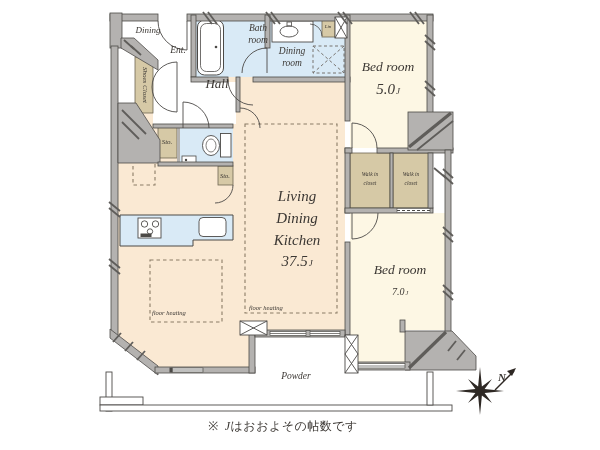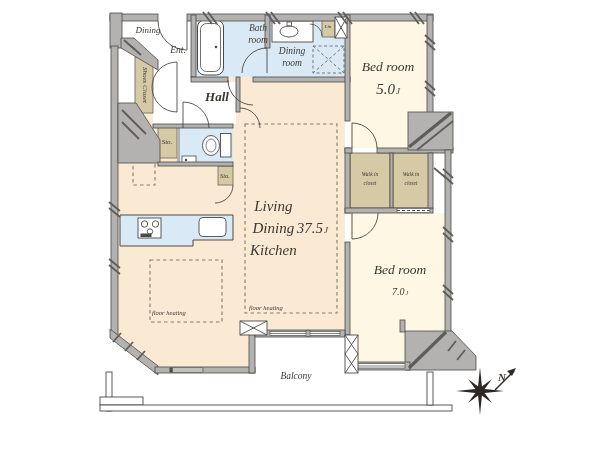--- a/index.html
+++ b/index.html
@@ -9,21 +9,21 @@
   }
   .stage svg{position:absolute;left:0;top:0;}
   .lbl{
     position:absolute;transform:translate(-50%,-50%);
     font-style:italic;text-align:center;line-height:1.22;white-space:pre-line;color:#3b3733;
   }
   .tl{transform:none;text-align:left;}
   .vert{writing-mode:vertical-rl;line-height:1;}
   .size-row{display:flex;align-items:baseline;justify-content:center;font-style:italic;}
   .junit{font-size:60%;margin-left:1px;}
-  .ldk-block{display:flex;flex-direction:row;align-items:center;}
+  .ldk-block{display:flex;flex-direction:column;align-items:center;margin-left:8px;}
   .note{position:absolute;transform:translate(-50%,-50%);font-size:12px;white-space:nowrap;letter-spacing:.5px;}
   .note .sym{margin-right:6px;}
   .note .note-j{font-style:italic;font-family:"Liberation Serif","DejaVu Serif",serif;}
   .north-label{font-weight:bold;}
 </style>
 </head>
 <body>
 
 <div class="stage">
 
@@ -239,21 +239,21 @@
 </svg>
 
   <div class="lbl" style="left:148px;top:30px;font-size:9px;">Dining</div>
   <div class="lbl" style="left:178px;top:51px;font-size:9.5px;">Ent.</div>
   <div class="lbl vert" style="left:144px;top:85px;font-size:7px;">Shoes Closet</div>
   <div class="lbl" style="left:258px;top:35px;font-size:9.5px;">Bath
 room</div>
   <div class="lbl" style="left:292px;top:58px;font-size:9.5px;">Dining
 room</div>
   <div class="lbl" style="left:328px;top:27px;font-size:5px;">Lin</div>
-  <div class="lbl" style="left:217px;top:97px;font-size:13px;font-weight:bold;">Hall</div>
+  <div class="lbl" style="left:217px;top:84px;font-size:13px;">Hall</div>
   <div class="lbl" style="left:167px;top:142px;font-size:7px;">Sto.</div>
   <div class="lbl" style="left:225px;top:176px;font-size:6.5px;">Sto.</div>
 
   <div class="lbl" style="left:388px;top:67px;font-size:13.5px;">Bed room</div>
   <div class="lbl size-row" style="left:388px;top:89px;font-size:15px;">
     <span>5.0</span><span class="junit">J</span>
   </div>
 
   <div class="lbl" style="left:370px;top:179px;font-size:5.5px;line-height:1.6;">Walk in
 closet</div>
@@ -270,18 +270,21 @@
   </div>
 
   <div class="lbl" style="left:400px;top:270px;font-size:13.5px;">Bed room</div>
   <div class="lbl size-row" style="left:400px;top:292px;font-size:10px;">
     <span>7.0</span><span class="junit">J</span>
   </div>
 
   <div class="lbl tl" style="left:152px;top:309px;font-size:6.5px;">floor heating</div>
   <div class="lbl tl" style="left:249px;top:304px;font-size:6.5px;">floor heating</div>
 
-  <div class="lbl" style="left:296px;top:377px;font-size:9.5px;">Balcony</div>
+  <div class="lbl" style="left:296px;top:377px;font-size:9.5px;">Powder</div>
 
   <div class="lbl north-label" style="left:502px;top:378px;font-size:11px;">N</div>
 
+  <div class="note" style="left:283px;top:426px;">
+    <span class="sym">※</span><span class="note-j">J</span><span>はおおよその帖数です</span>
+  </div>
 
 </div>
 
 </body></html>

